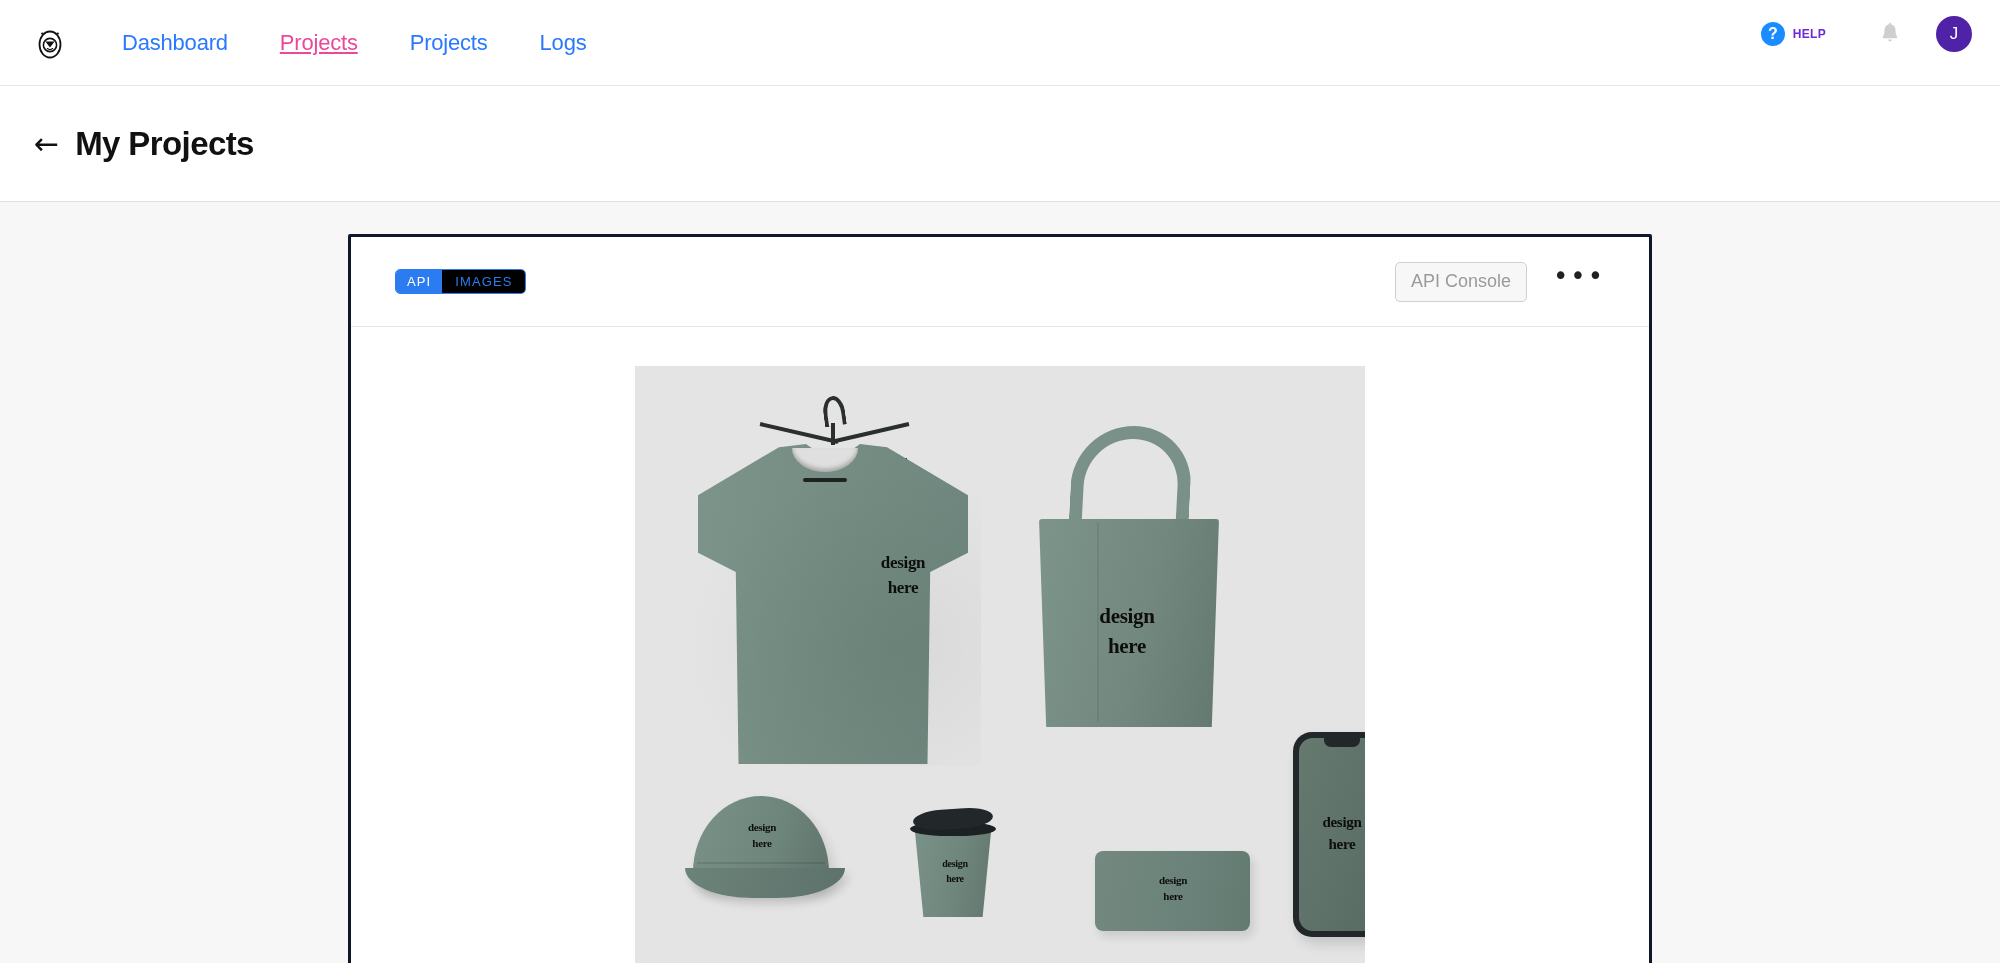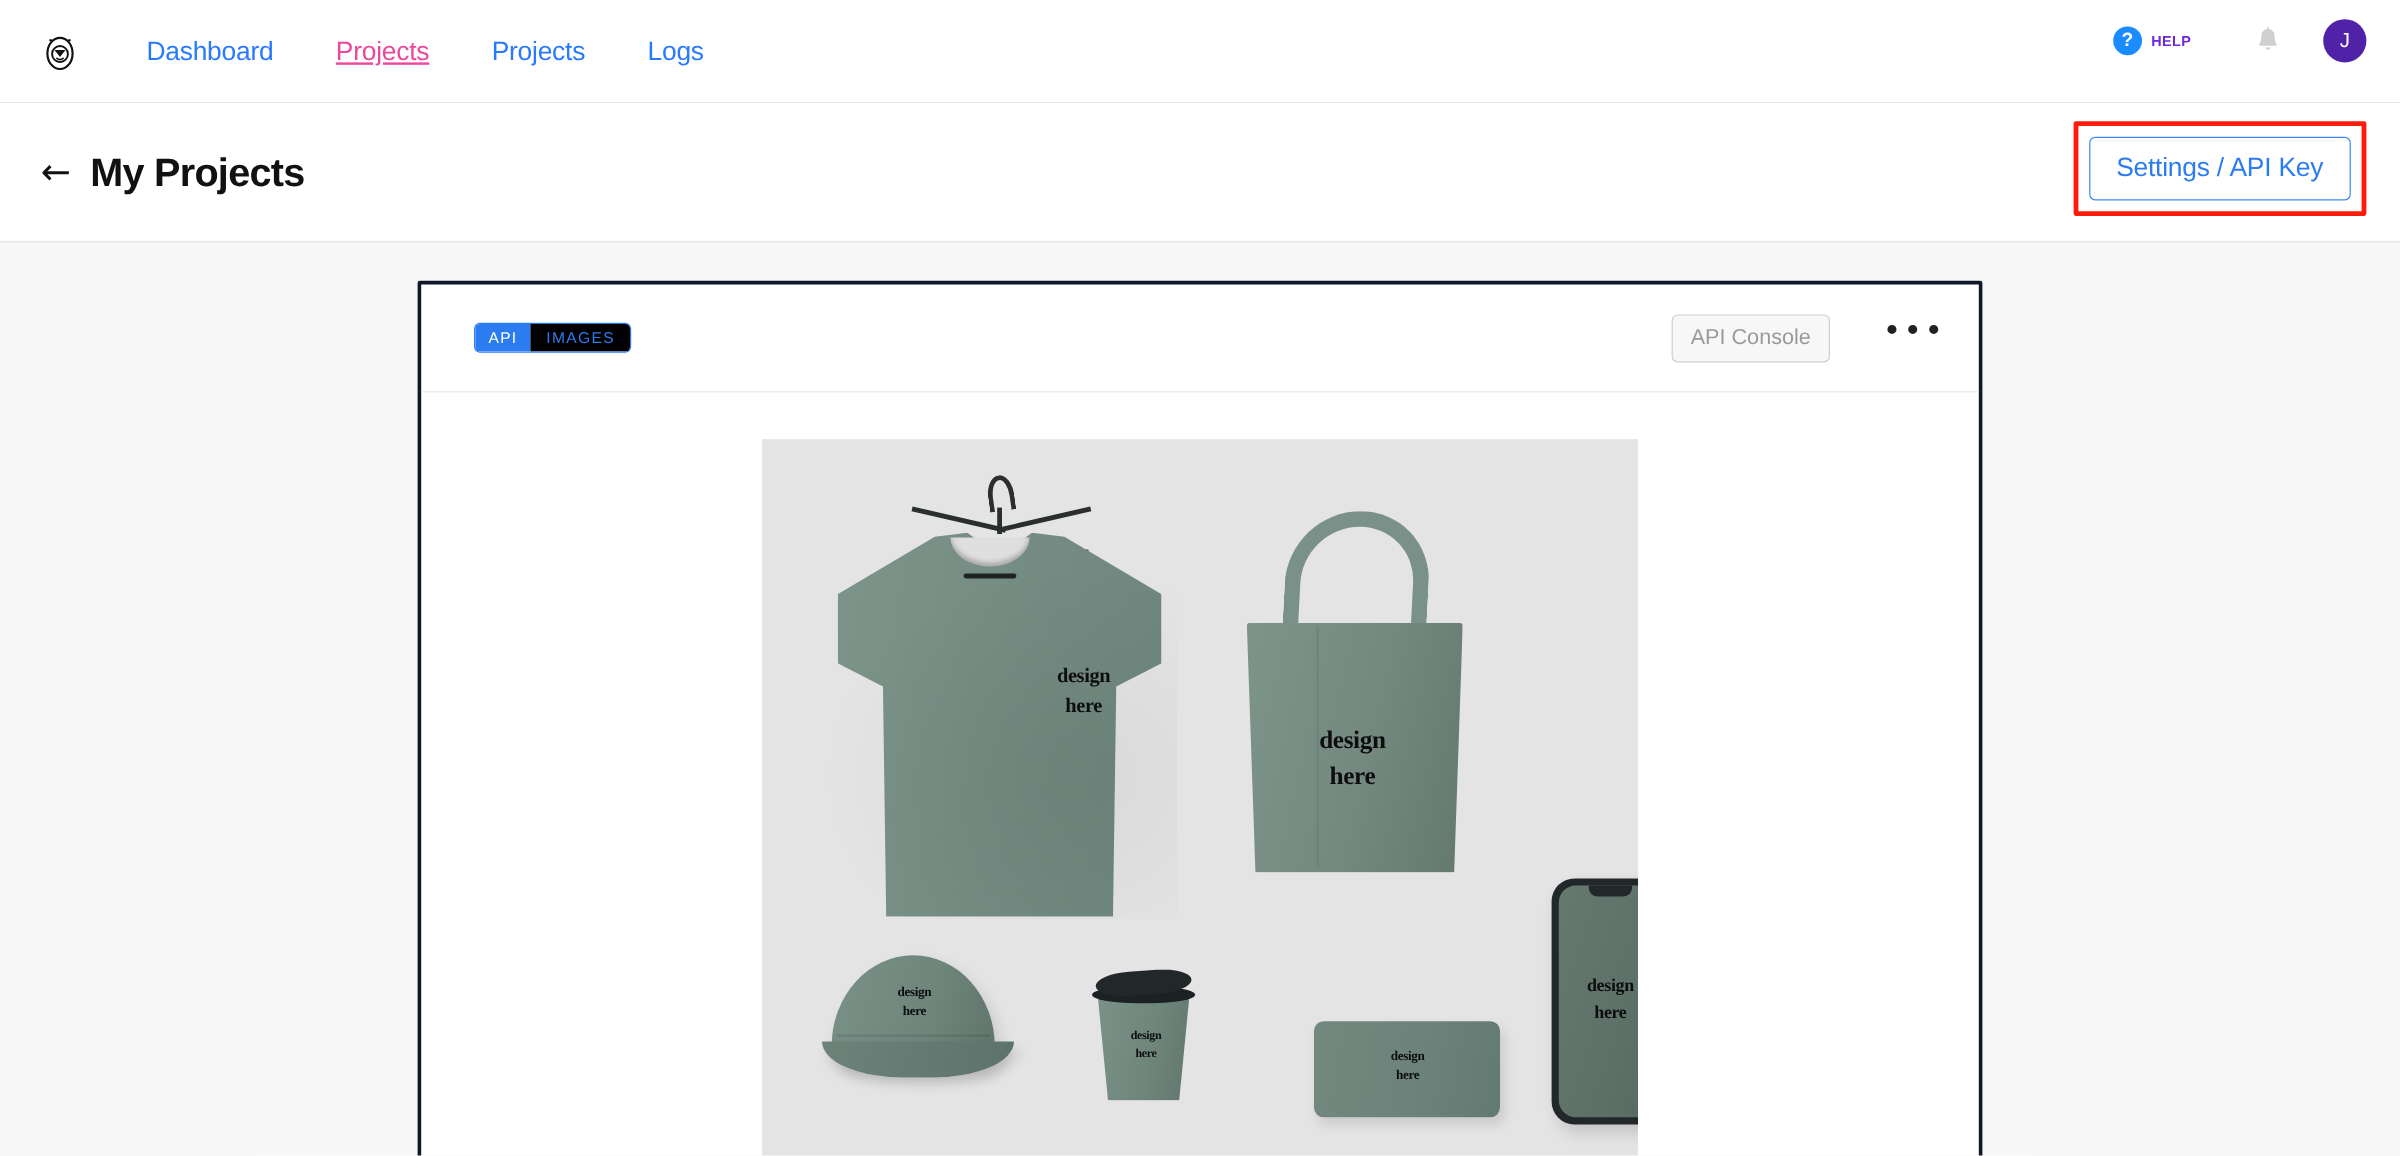--- a/index.html
+++ b/index.html
@@ -197,25 +197,25 @@
     display: flex; align-items: center;
   }
   .card-title {
     font-size: 29px;
     font-weight: bold;
     color: #111111;
     letter-spacing: -0.5px;
   }
   .card-header-right {
     position: absolute;
-    right: 22px;
+    right: 38px;
     top: 0; bottom: 0;
     display: flex;
     align-items: center;
-    gap: 38px;
+    gap: 20px;
     justify-content: flex-end;
   }
   .api-console-btn {
     border: 1px solid #cfcfcf;
     border-radius: 5px;
     background: #f7f7f7;
     color: #9a9a9a;
     font-size: 18px;
     padding: 8px 15px 9px;
     cursor: default;
@@ -465,23 +465,20 @@
       <span>J</span>
     </div>
 
   </div>
 </div>
 
 <div class="project-bar">
   <span class="back-arrow">←</span>
   <span class="project-title">My Projects</span>
 
-  <div class="settings-highlight">
-    <button class="settings-btn">Settings / API Key</button>
-  </div>
 </div>
 
 <div class="page-body">
   <div class="card">
 
     <div class="card-header">
 
       <div class="badge">
         <span class="badge-api">API</span>
         <span class="badge-images">IMAGES</span>

